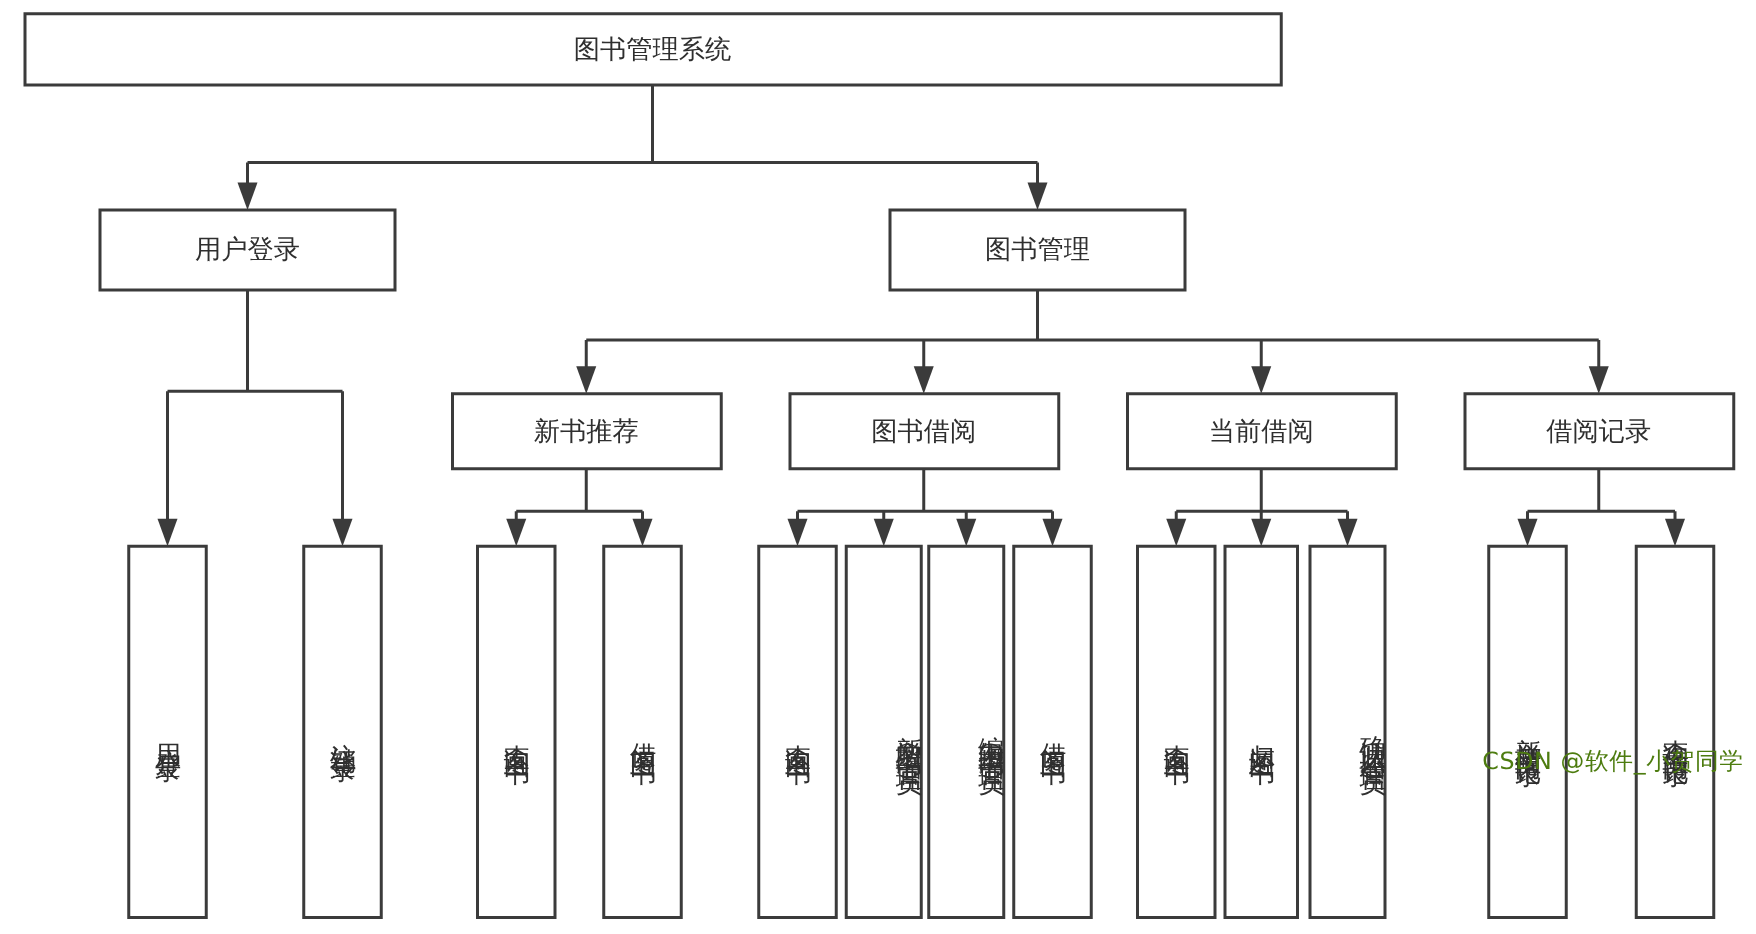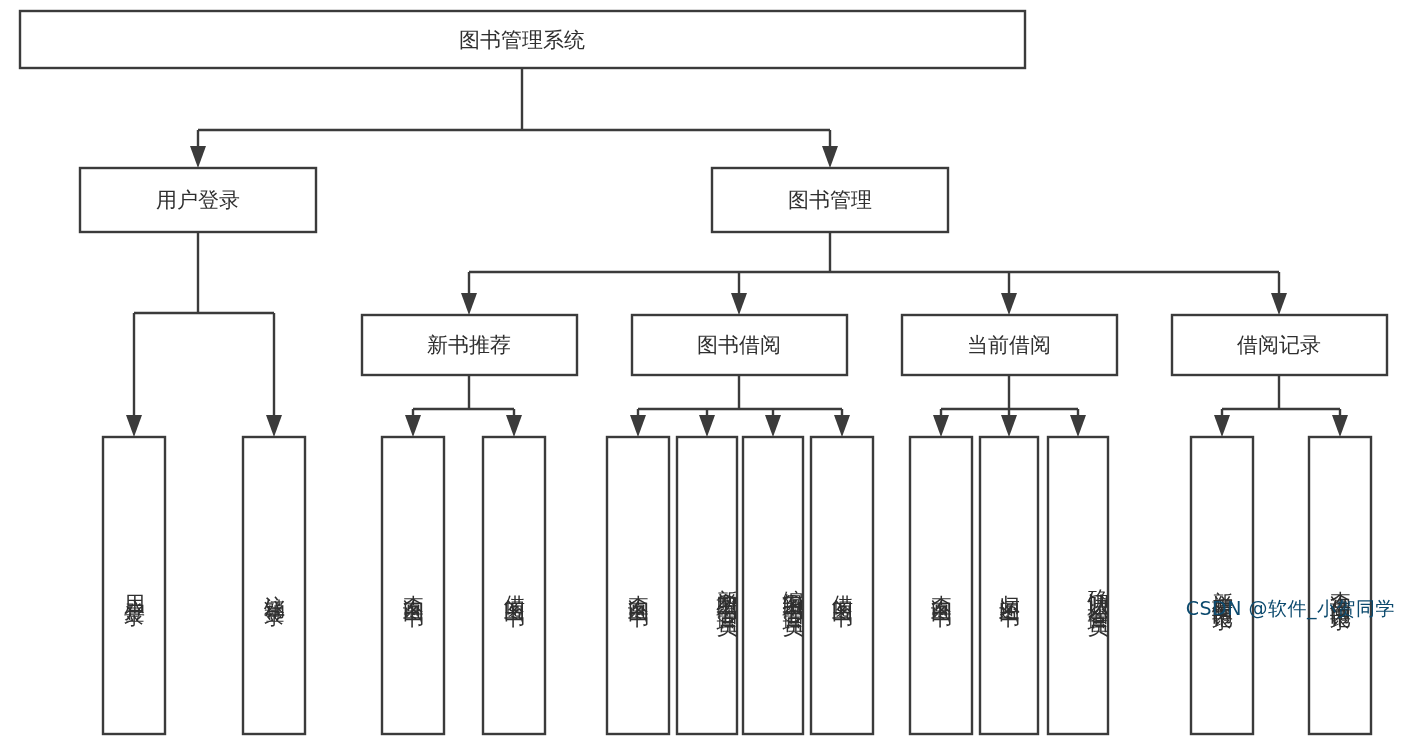--- a/index.html
+++ b/index.html
@@ -63,21 +63,21 @@
     color: #2f2f2f;
     white-space: nowrap;
     pointer-events: none;
   }
   .watermark {
     position: absolute;
     right: 10px;
     bottom: 4px;
     font-family: "DejaVu Sans", "Liberation Sans", sans-serif;
     font-size: 19px;
-    color: #0c4a6e;
+    color: #4d7c0f;
     letter-spacing: 0.5px;
     white-space: nowrap;
   }
 </style>
 </head>
 <body>
 
 <div id="diagram-root">
 
   <svg class="flow" viewBox="0 0 1405 747">

